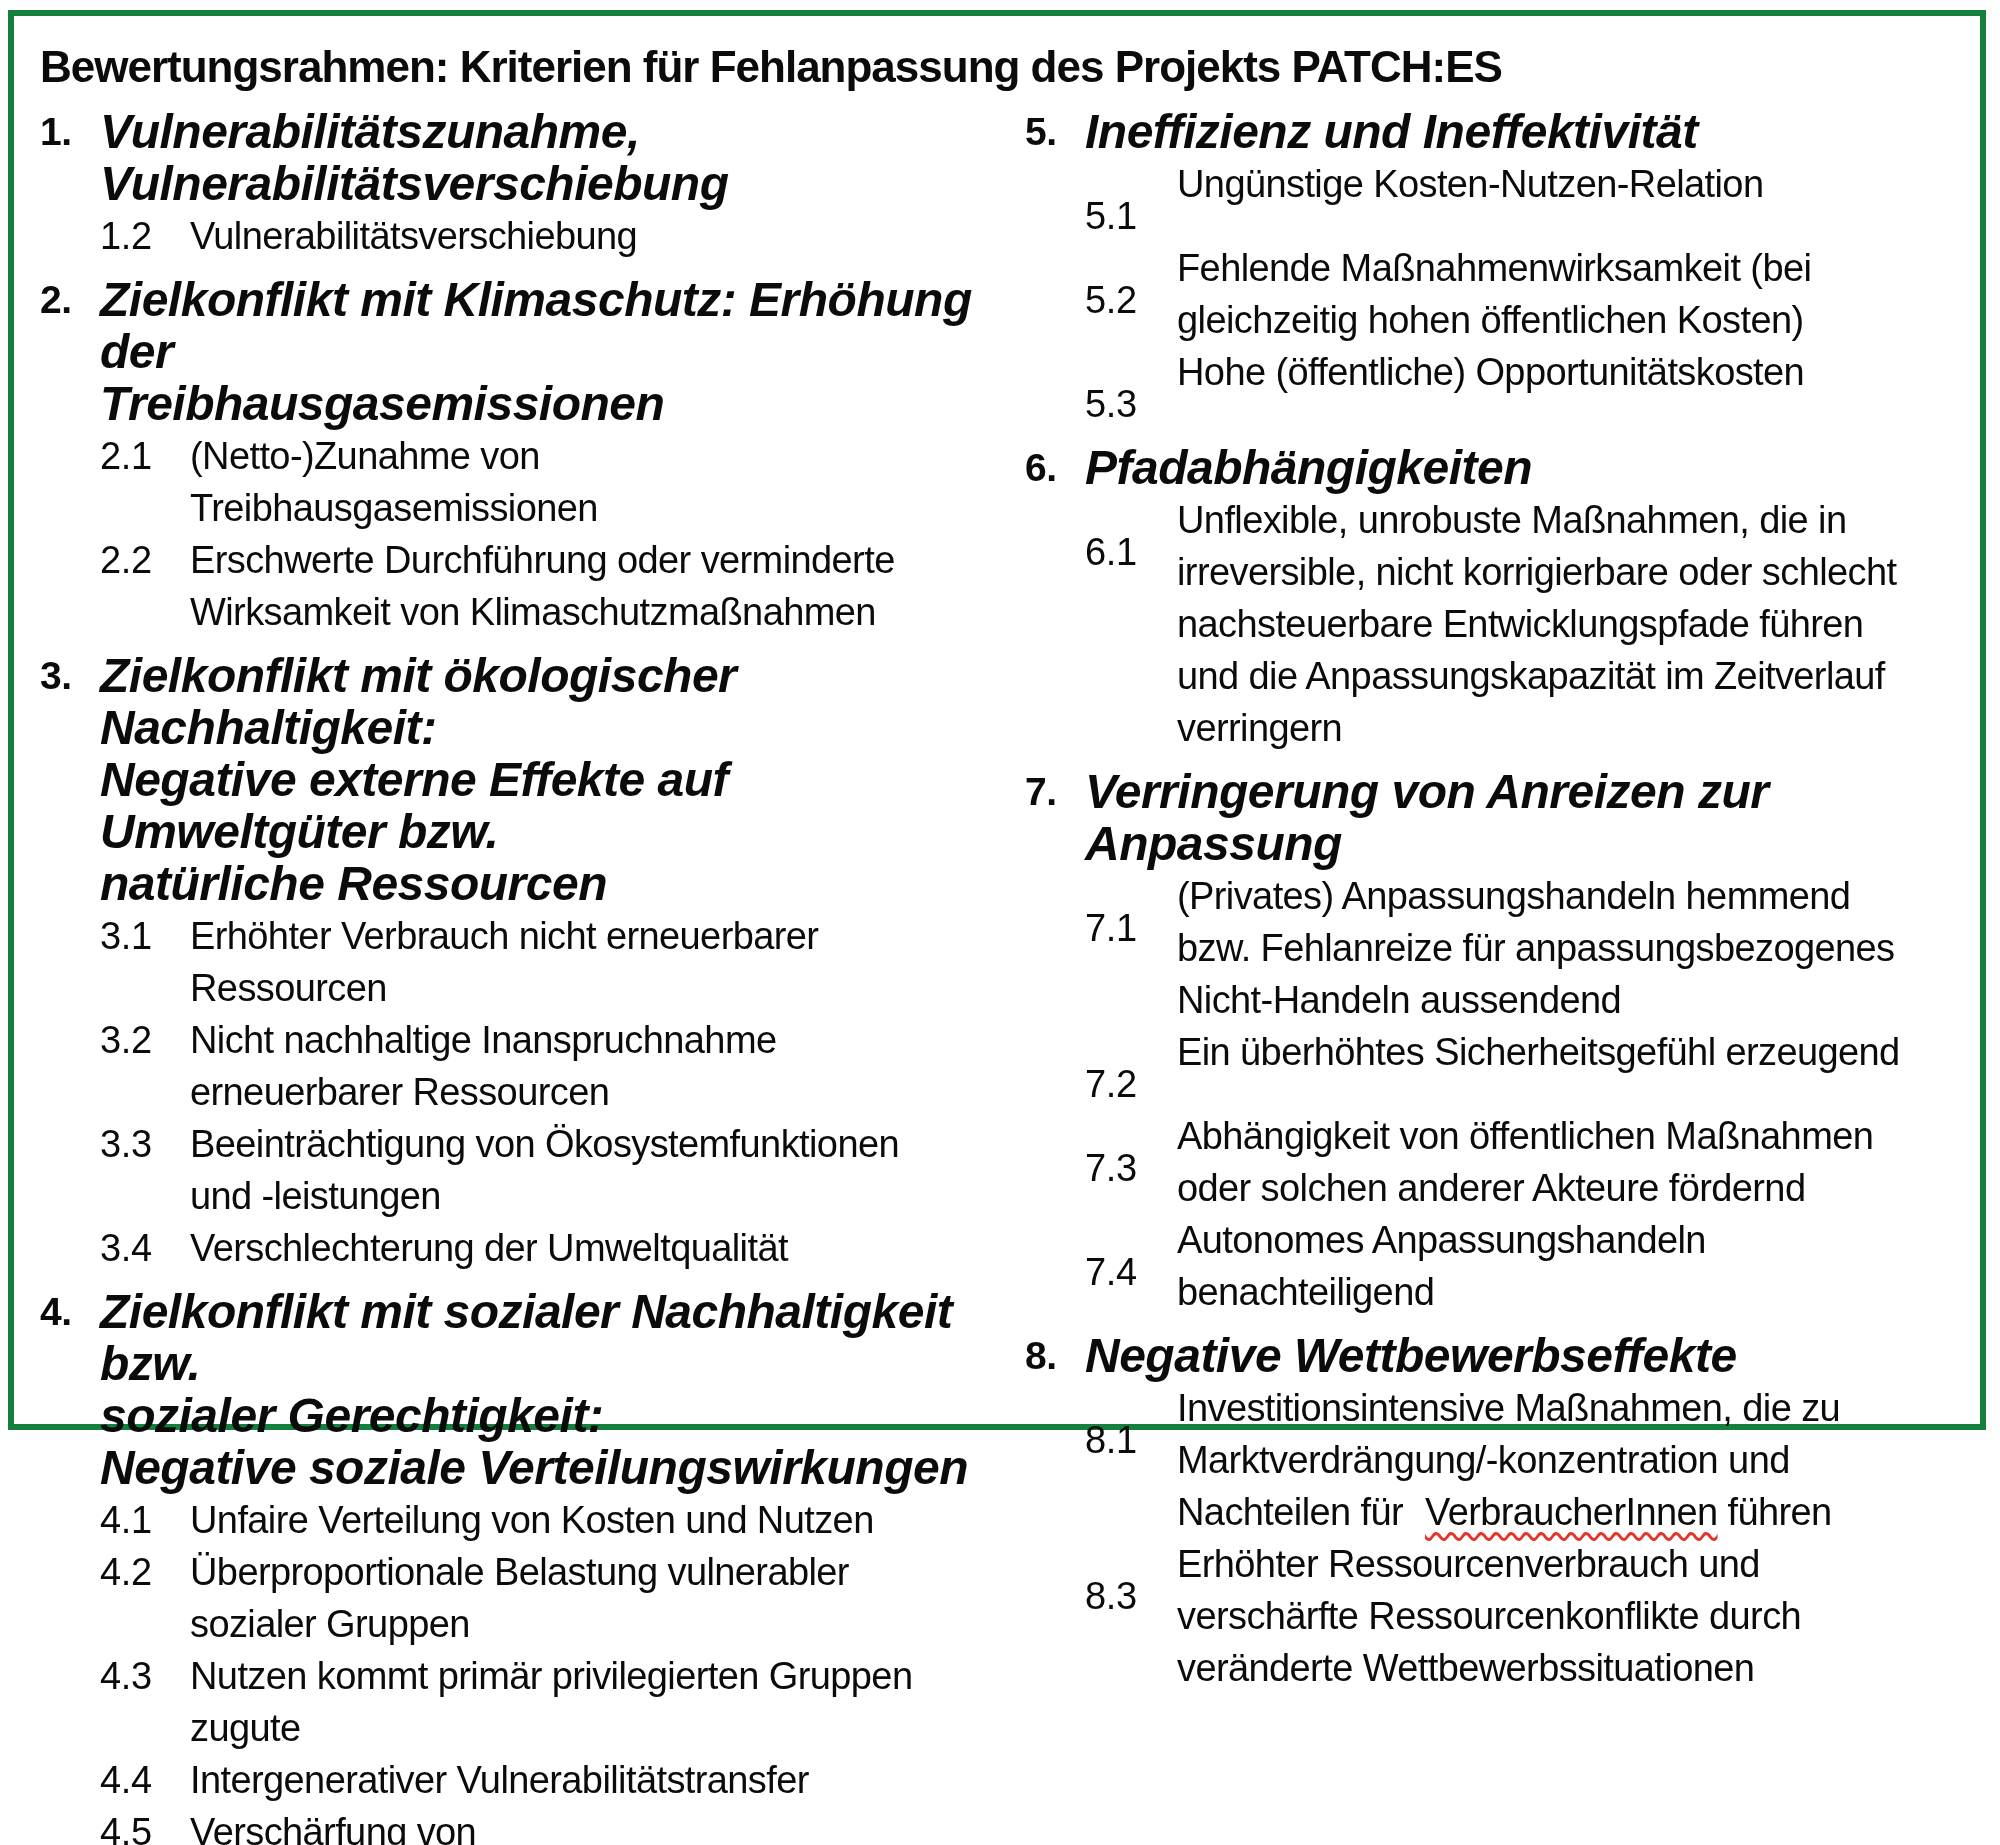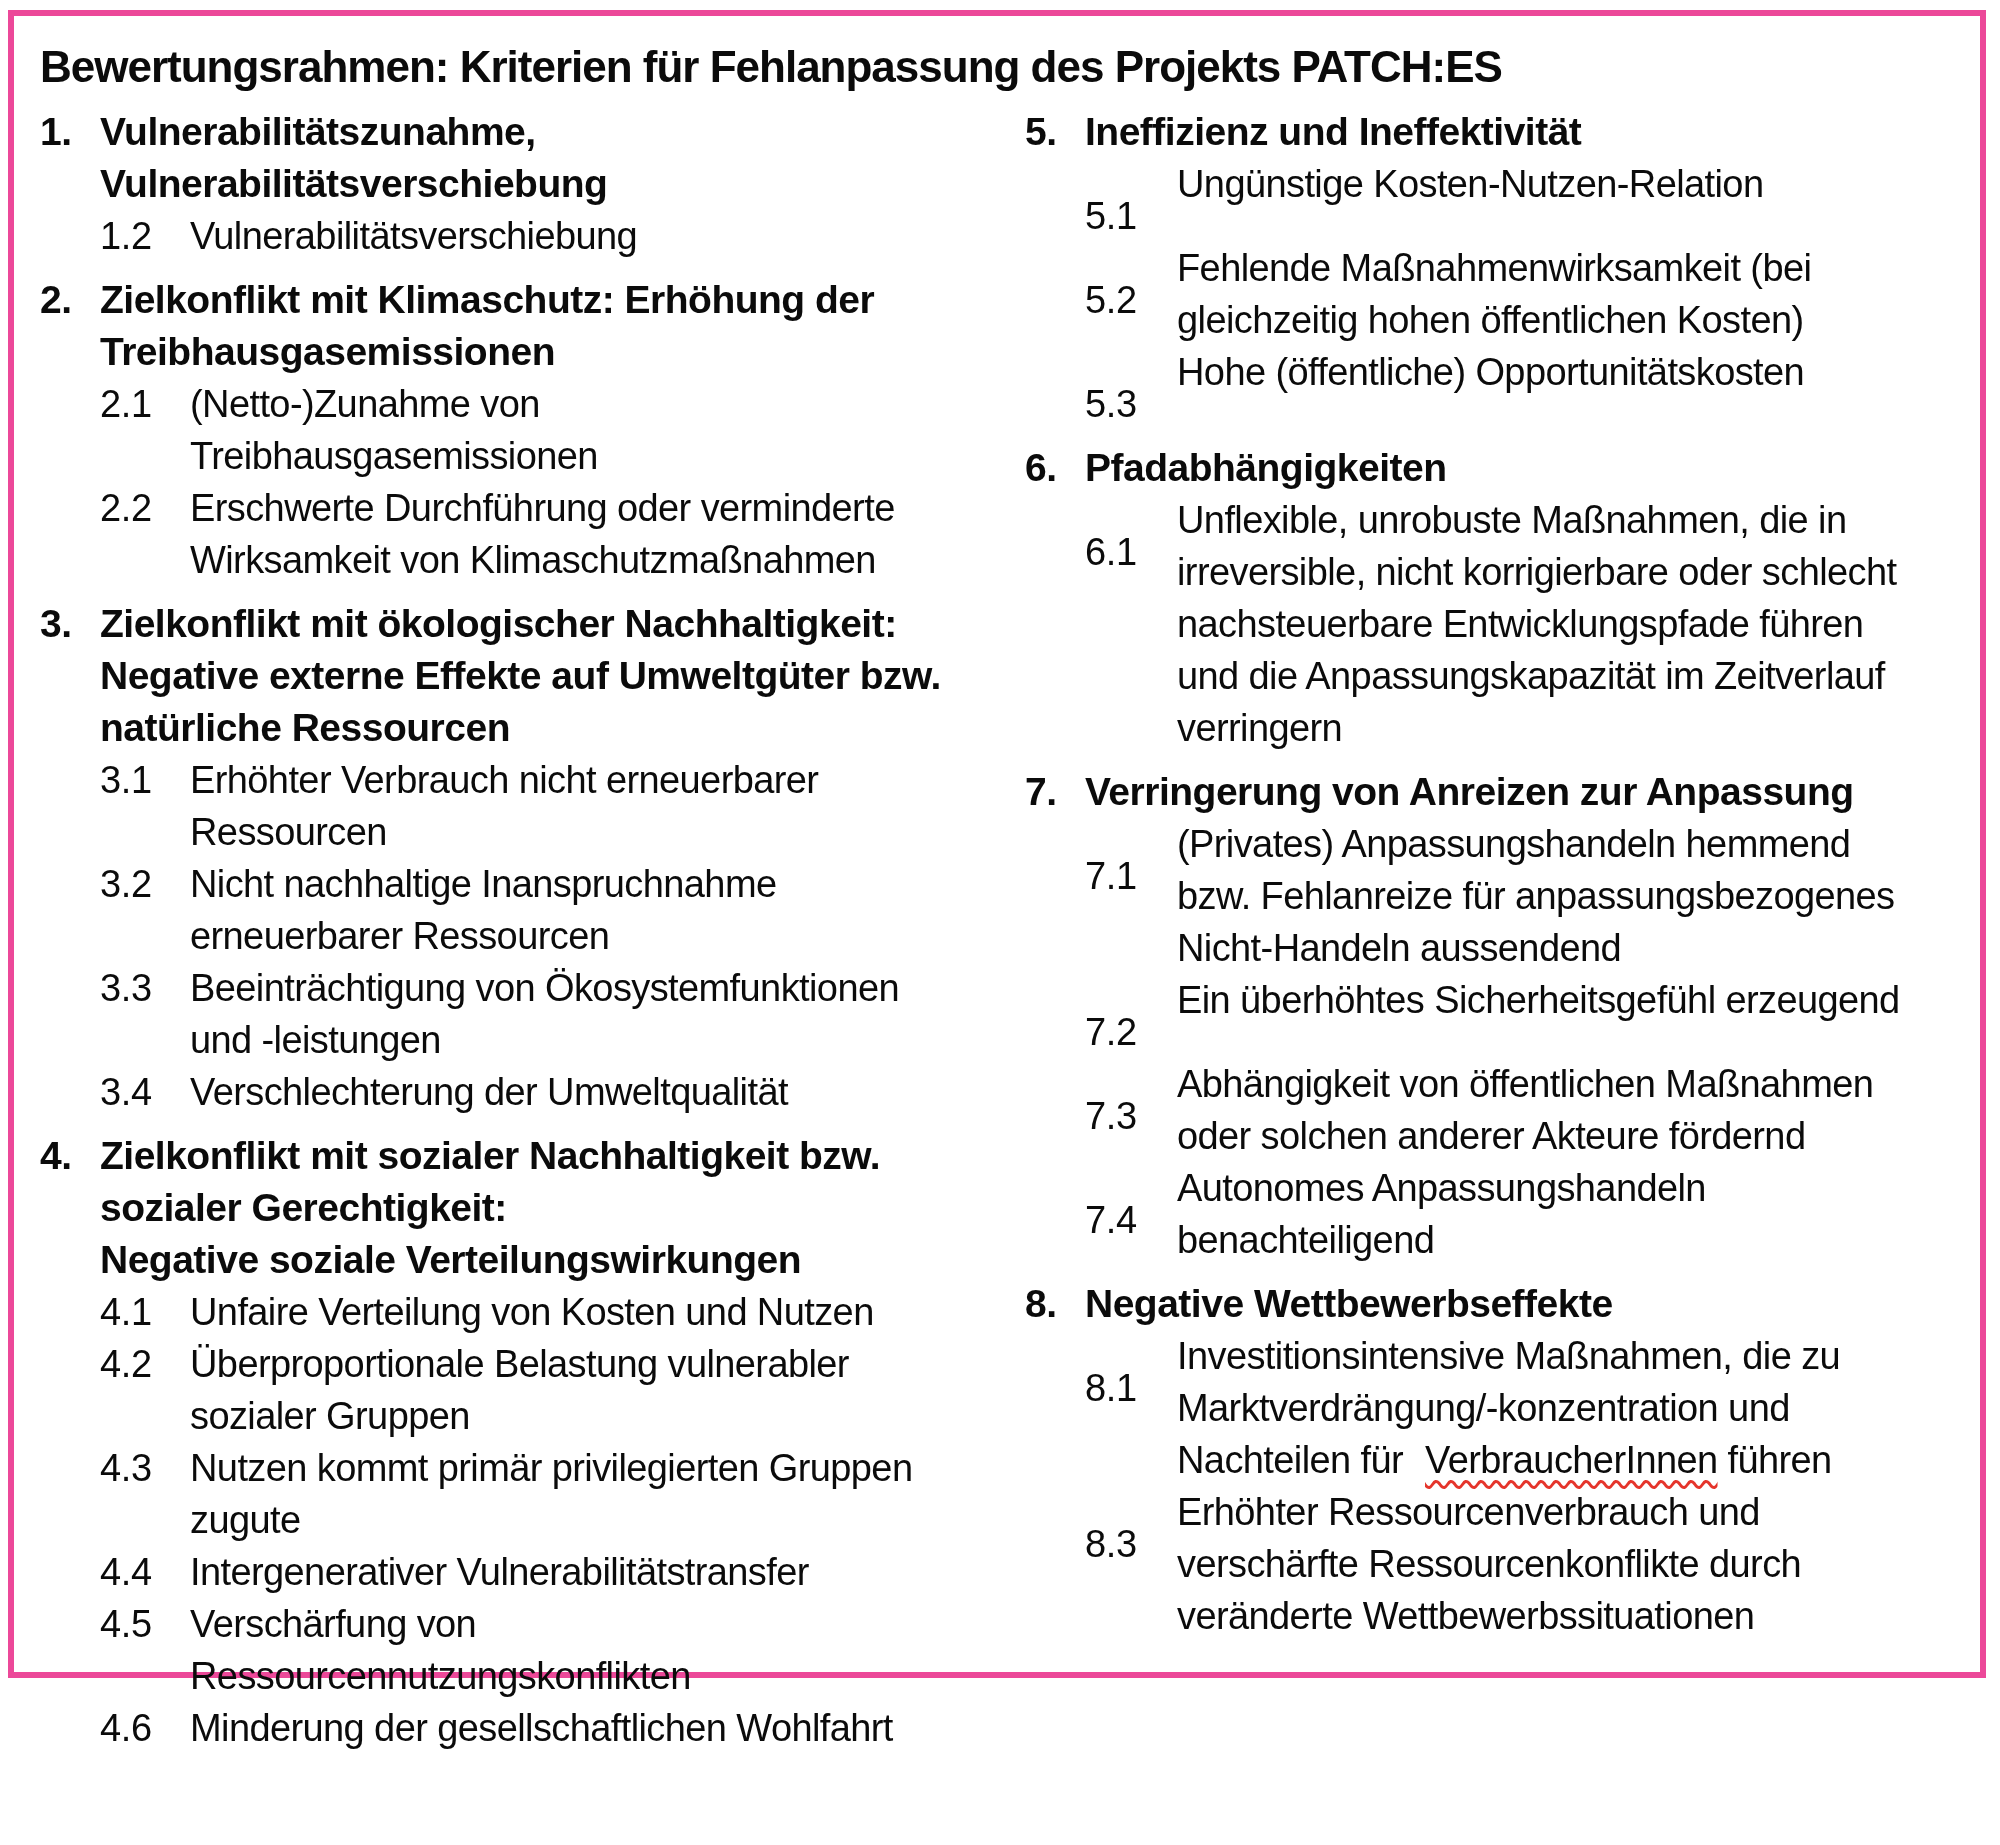--- a/index.html
+++ b/index.html
@@ -10,23 +10,23 @@
     height: 1845px;
     font-family: "Liberation Sans", sans-serif;
     color: #0b0b0b;
     -webkit-font-smoothing: antialiased;
   }
   .frame {
     position: absolute;
     left: 8px;
     top: 10px;
     width: 1978px;
-    height: 1668px;
+    height: 1420px;
     box-sizing: border-box;
-    border: 6px solid #ec4899;
+    border: 6px solid #15803d;
     background: #ffffff;
     padding: 24px 24px 0 26px;
   }
   .title {
     font-weight: 700;
     font-size: 44px;
     line-height: 54px;
     letter-spacing: -1px;
     white-space: nowrap;
   }
@@ -51,24 +51,25 @@
     flex: none;
     width: 60px;
     font-weight: 700;
     font-size: 39px;
     line-height: 52px;
     letter-spacing: -0.5px;
   }
   .sec-body { flex: 1; min-width: 0; }
   .sec-heading {
     font-weight: 700;
-    font-size: 39px;
+    font-size: 48px;
     line-height: 52px;
     letter-spacing: -0.5px;
     white-space: pre-line;
+    font-style: italic;
   }
   .item { display: flex; }
   .item-num {
     flex: none;
     width: 90px;
     font-size: 38px;
     line-height: 52px;
     letter-spacing: -0.3px;
   }
   .col-right .item-num { width: 92px; margin-top: 32px; }

